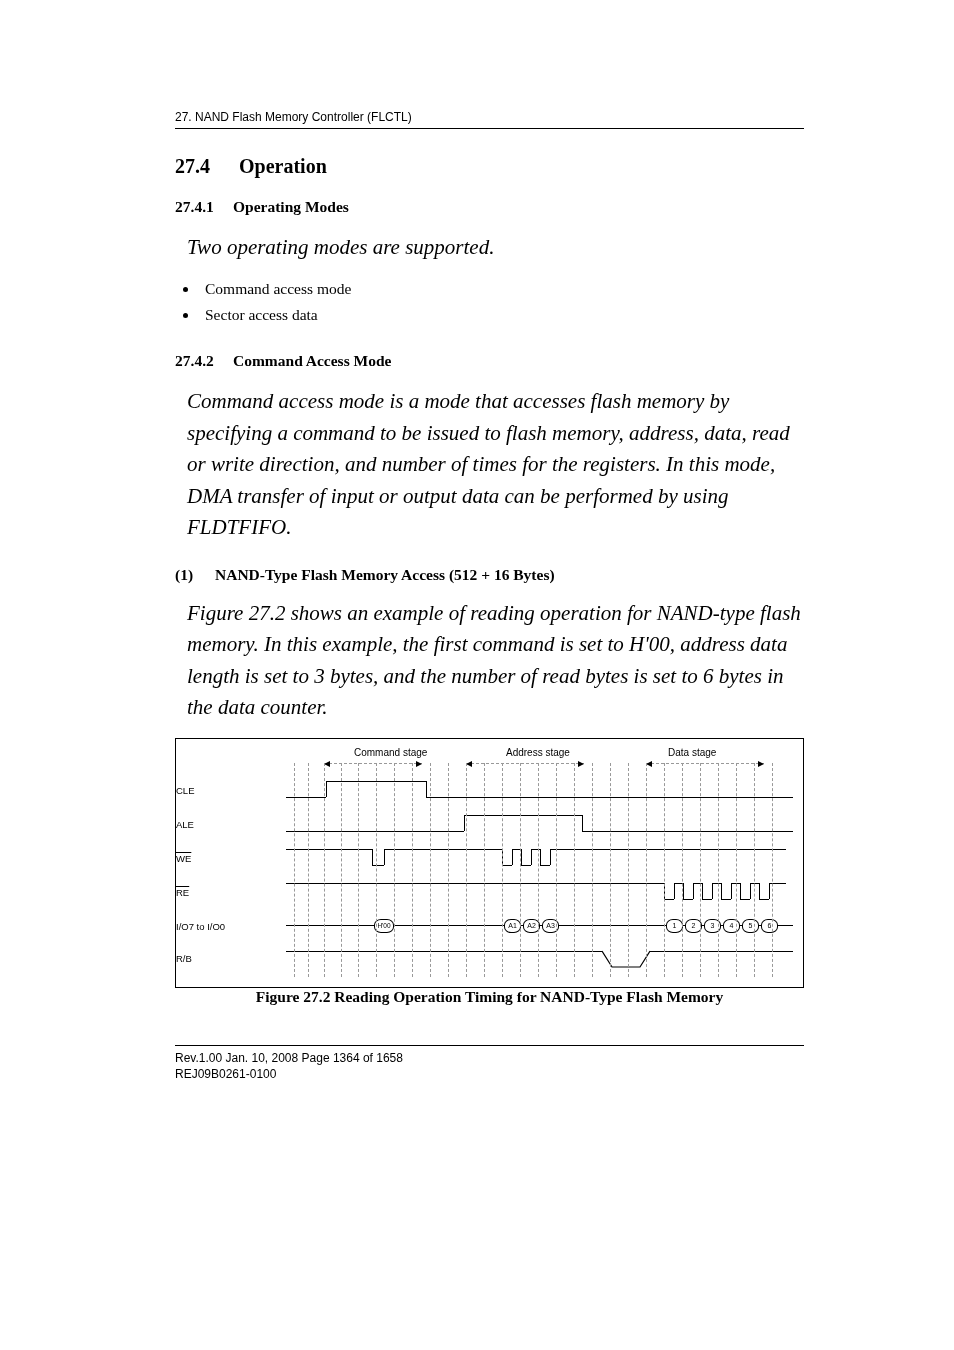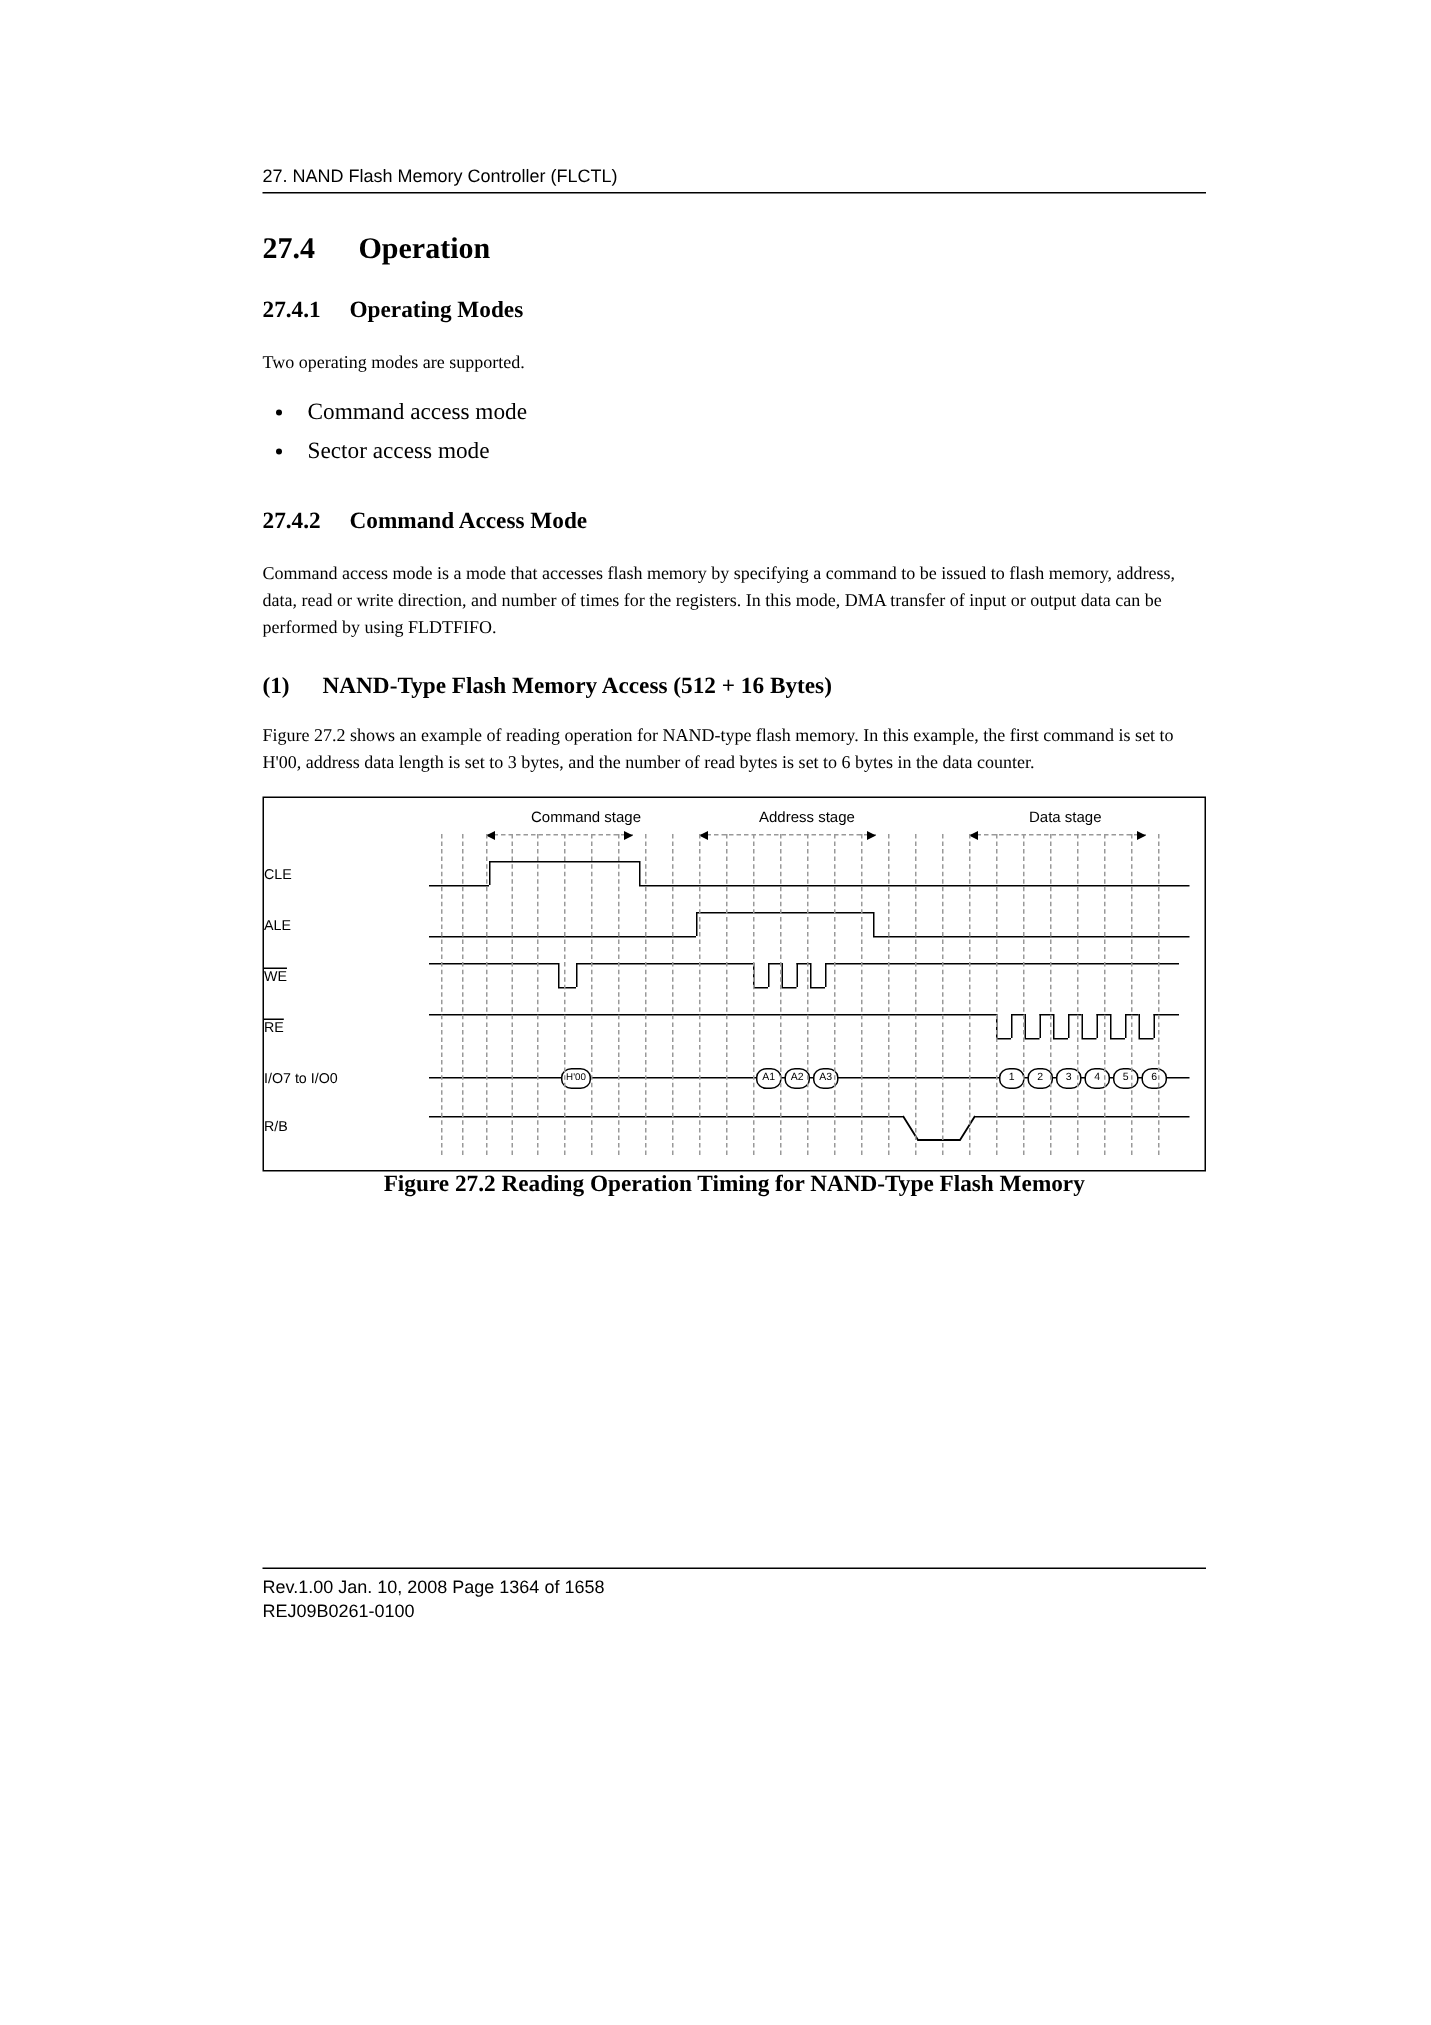--- a/index.html
+++ b/index.html
@@ -31,23 +31,24 @@
     margin: 0 0 20px 0;
   }
   .h1 .num { display: inline-block; width: 64px; }
   .h2 {
     font-weight: bold;
     font-size: 15.5px;
     margin: 0 0 16px 0;
   }
   .h2 .num { display: inline-block; width: 58px; }
   .body-text {
-    font-size: 12px;
+    font-size: 21px;
     line-height: 1.5;
-    margin: 0 0 12px 0;
+    margin: 0 0 12px 12px;
+    font-style: italic;
   }
   ul.bullets {
     margin: 6px 0 24px 0;
     padding-left: 24px;
     font-size: 15.5px;
     line-height: 1.7;
   }
   ul.bullets li { padding-left: 6px; }
   .sub-head {
     font-weight: bold;
@@ -130,40 +131,40 @@
   </div>
 
   <div class="h2">
     <span class="num">27.4.1</span><span>Operating Modes</span>
   </div>
 
   <p class="body-text">Two operating modes are supported.</p>
 
   <ul class="bullets">
     <li>Command access mode</li>
-    <li>Sector access mode</li>
+    <li>Sector access data</li>
   </ul>
 
   <div class="h2">
     <span class="num">27.4.2</span><span>Command Access Mode</span>
   </div>
 
   <p class="body-text">Command access mode is a mode that accesses flash memory by specifying a command to be issued to flash memory, address, data, read or write direction, and number of times for the registers. In this mode, DMA transfer of input or output data can be performed by using FLDTFIFO.</p>
 
   <div class="sub-head">
     <span class="num">(1)</span><span>NAND-Type Flash Memory Access (512 + 16 Bytes)</span>
   </div>
 
   <p class="body-text">Figure 27.2 shows an example of reading operation for NAND-type flash memory. In this example, the first command is set to H'00, address data length is set to 3 bytes, and the number of read bytes is set to 6 bytes in the data counter.</p>
 
   <div class="figure-box">
 
     <div class="stage-lbl" style="left:178px">Command stage</div>
     <div class="stage-lbl" style="left:330px">Address stage</div>
-    <div class="stage-lbl" style="left:510px">Data stage</div>
+    <div class="stage-lbl" style="left:492px">Data stage</div>
 
     <div class="arrow-line" style="left:148px; width:98px"></div>
     <div class="arrow-line" style="left:290px; width:118px"></div>
     <div class="arrow-line" style="left:470px; width:118px"></div>
 
     <div class="sig-row" style="top:40px">
       <div class="sig-label">CLE</div>
       <div class="wave">
         <div class="flat" style="left:0; width:40px; top:18px"></div>
         <div class="rise" style="left:40px; top:2px; height:16px"></div>

